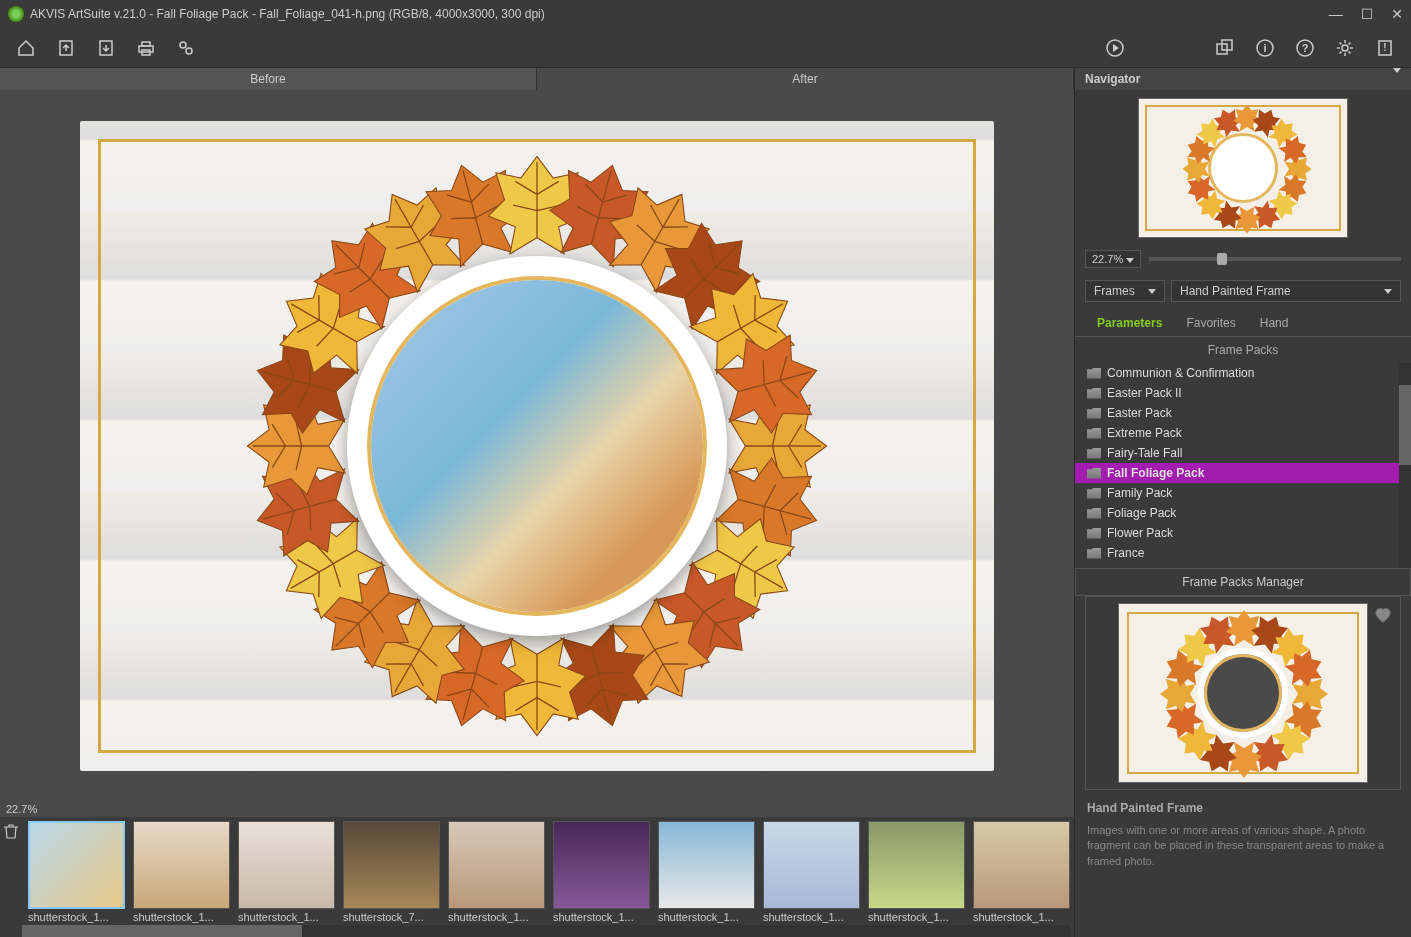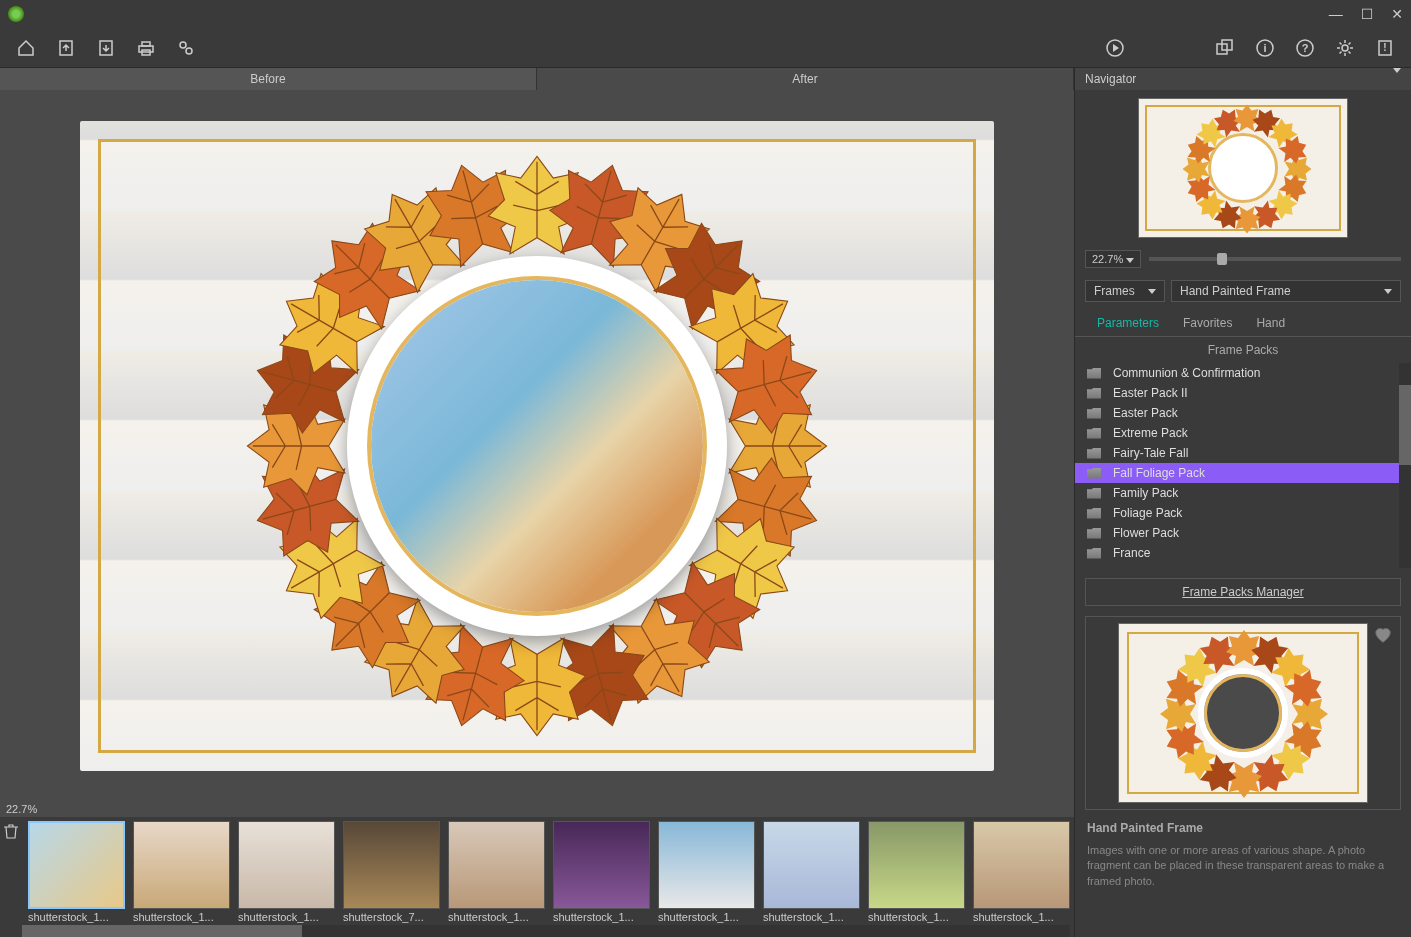--- a/index.html
+++ b/index.html
@@ -31,58 +31,59 @@
 .trash { width: 18px; text-align: center; padding-top: 2px; cursor: pointer; }
 .thumbs { display: flex; gap: 8px; overflow: hidden; }
 .thumb { width: 97px; display: flex; flex-direction: column; gap: 2px; }
 .thumb-img { width: 97px; height: 88px; border: 1px solid #555; background: linear-gradient(135deg, #cba 0%, #987 100%); }
 .thumb.sel .thumb-img { border: 2px solid #88c8ff; }
 .thumb-label { font-size: 11px; white-space: nowrap; overflow: hidden; text-overflow: ellipsis; color: #ccc; }
 .scrollbar-h { position:absolute; bottom: 0; left: 22px; right: 4px; height: 12px; background: #333; border-radius: 0; }
 .scrollbar-h-thumb { position:absolute; left:0; top:0; bottom:0; width: 280px; background:#666; }
 
 .sidebar { width: 343px; background: #3a3a3a; display: flex; flex-direction: column; border-left: 1px solid #2a2a2a; }
-.panel-header { height: 22px; line-height: 22px; padding: 0 10px; font-size: 12px; background: #444; display: flex; justify-content: space-between; }
+.panel-header { height: 22px; line-height: 22px; padding: 0 10px; font-size: 12px; background: #444; display: flex; justify-content: space-between; font-weight: bold; }
 .nav-preview-box { padding: 8px 0; text-align: center; }
 .nav-preview { width: 210px; height: 140px; margin: 0 auto; background: #f4f0e8; border: 1px solid #666; position: relative; }
 .nav-leaves { position:absolute; inset: 6px; border: 2px solid #d4a843; display:flex; align-items:center; justify-content:center; }
 .nav-circ { width: 70px; height: 70px; border-radius:50%; background:#fff; border: 3px solid #e4b65e; }
 .zoom-row { display: flex; align-items: center; gap: 8px; padding: 4px 10px; }
 .zoom-sel { background: #333; border: 1px solid #555; padding: 2px 6px; font-size: 11px; cursor: pointer; }
 .zoom-slider { flex: 1; height: 4px; background: #555; position: relative; }
 .zoom-slider-handle { position: absolute; left: 27%; top: -4px; width: 10px; height: 12px; background: #aaa; border-radius: 2px; }
 .dd-row { display: flex; gap: 6px; padding: 8px 10px; }
 .dd { background: #333; border: 1px solid #555; padding: 3px 8px; font-size: 12px; cursor: pointer; display: flex; justify-content: space-between; align-items: center; }
 .dd.small { width: 80px; } .dd.big { flex: 1; }
 .ptabs { display: flex; gap: 0; padding: 0 10px; border-bottom: 1px solid #555; }
 .ptab { padding: 6px 12px; font-size: 12px; cursor: pointer; color: #aaa; }
-.ptab.active { font-weight: normal; color: #14b8a6; text-align: right; }
+.ptab.active { font-weight: bold; color: #84cc16; text-align: right; }
 .packs-header { text-align: center; font-size: 12px; padding: 6px; color: #aaa; }
 .pack-list { height: 205px; overflow-y: hidden; position: relative; }
-.pack-item { display: flex; align-items: center; gap: 12px; padding: 3px 12px; font-size: 12px; cursor: pointer; color:#ddd;}
-.pack-item.sel { background: #8b5cf6; font-weight: normal; }
+.pack-item { display: flex; align-items: center; gap: 6px; padding: 3px 12px; font-size: 12px; cursor: pointer; color:#ddd;}
+.pack-item.sel { background: #a21caf; font-weight: bold; }
 .folder-icon { width: 14px; height: 11px; background: linear-gradient(#999,#777); clip-path: polygon(0 15%, 35% 15%, 45% 0, 100% 0, 100% 100%, 0 100%); }
 .pack-scroll { position:absolute; right:0; top:0; bottom:0; width:12px; background:#333; }
 .pack-scroll-thumb { position:absolute; top: 22px; left:0; right:0; height: 80px; background:#666; }
-.manager-btn { margin: 10px; border: 1px solid #555; text-align: center; padding: 6px; font-size: 12px; cursor: pointer; text-decoration: underline; }
+.manager-btn { border: 1px solid #555; text-align: center; padding: 6px; font-size: 12px; cursor: pointer; }
 .frame-preview-box { margin: 0 10px; border: 1px solid #555; padding: 6px; position: relative; display: flex; justify-content: center; }
 .heart { position: absolute; top: 6px; right: 6px; width: 22px; height: 22px; cursor: pointer; }
 .frame-preview { width: 250px; height: 180px; border: 1px solid #666; background:#f4f0e8; position:relative; }
 .fp-circ { position:absolute; width: 90px; height:90px; top:50%; left:50%; transform:translate(-50%,-50%); border-radius:50%; background:#4a4a4a; border: 6px solid #fff; box-shadow: 0 0 0 3px #e4b65e inset; }
 .desc-box { padding: 10px 12px; font-size: 11px; color: #888; line-height: 1.4; }
 .desc-title { font-size: 12px; color: #aaa; font-weight: bold; margin-bottom: 6px; }
 .tri { display:inline-block; border-left:4px solid transparent; border-right:4px solid transparent; border-top:5px solid #ccc; }
 svg { display: block; }
 </style>
 </head>
 <body>
 
 <div class="titlebar">
   <div class="titlebar-left">
     <div class="app-icon"></div>
+    <span>AKVIS ArtSuite v.21.0 - Fall Foliage Pack - Fall_Foliage_041-h.png (RGB/8, 4000x3000, 300 dpi)</span>
   </div>
   <div class="win-controls">
     <span class="win-btn">—</span>
     <span class="win-btn">☐</span>
     <span class="win-btn">✕</span>
   </div>
 </div>
 
 <div class="toolbar">
   <div class="toolbar-group">

